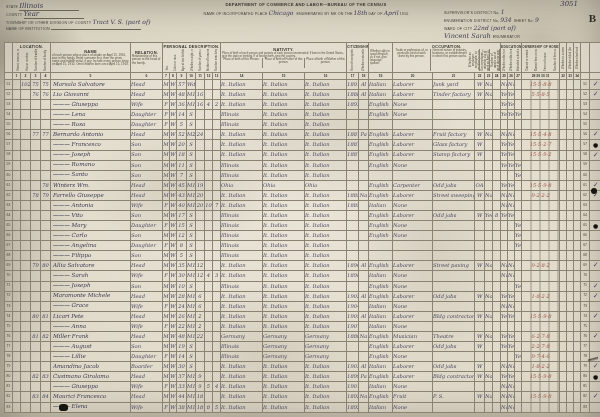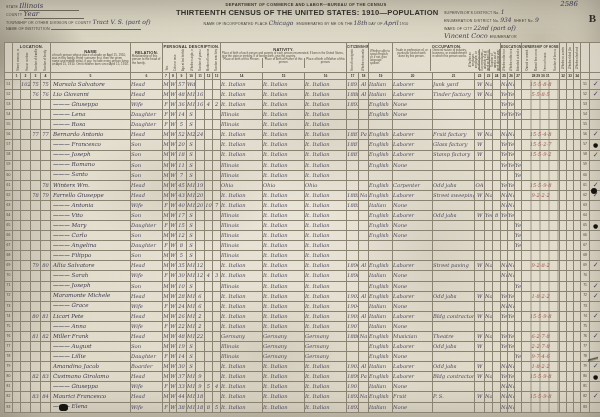--- a/index.html
+++ b/index.html
@@ -73,42 +73,41 @@
         <span class="ink dk scrf uline">Illinois</span></div>
       <div class="row"><span class="lbl">COUNTY</span>
         <span class="ink dk scrf uline">Year</span></div>
       <div class="row" style="width:280px"><span class="lbl">TOWNSHIP OR OTHER DIVISION OF COUNTY</span>
         <span class="ink dk" style="font-size:6px">Tract V. S. (part of)</span></div>
       <div class="row"><span class="lbl">NAME OF INSTITUTION</span>
         <span class="uline" style="min-width:90px"></span></div>
     </div>
     <div class="tc">
       <div class="dept">DEPARTMENT OF COMMERCE AND LABOR—BUREAU OF THE CENSUS</div>
-      <div class="title">THIRTEENTH CENSUS OF THE UNITED STATES: 1910—POPULATION</div>
       <div class="placeline">
         <span class="lbl">NAME OF INCORPORATED PLACE</span>
         <span class="ink dk" style="font-size:6px">Chicago</span>
         &nbsp;&nbsp;<span class="lbl">ENUMERATED BY ME ON THE</span>
         <span class="ink dk" style="font-size:6px">18th</span>
         <span class="lbl">DAY OF</span>
         <span class="ink dk" style="font-size:6px">April</span>
         <span class="lbl">1910</span>
       </div>
     </div>
     <div class="tr">
-      <div class="pageno ink dk">2586</div>
+      <div class="pageno ink dk">3051</div>
       <div class="row" style="top:6px"><span class="lbl">SUPERVISOR'S DISTRICT No.</span>
         <span class="ink dk" style="font-size:6px">1</span></div>
       <div class="row" style="top:6px"><span class="lbl">ENUMERATION DISTRICT No.</span>
         <span class="ink dk" style="font-size:6px">934</span>
         &nbsp;<span class="lbl">SHEET No.</span>
         <span class="ink dk" style="font-size:6px">9</span></div>
       <div class="row" style="top:6px"><span class="lbl">WARD OF CITY</span>
         <span class="ink dk" style="font-size:6px">22nd (part of)</span></div>
-      <div class="row" style="top:6px"><span class="ink dk" style="font-size:6.5px">Vincent Coco</span>
+      <div class="row" style="top:6px"><span class="ink dk" style="font-size:6.5px">Vincent Sarah</span>
         &nbsp;<span class="lbl">ENUMERATOR</span></div>
       <div class="bigB">B</div>
     </div>
   </div>
 
   <table>
     <colgroup>
       <col style="width:8px">
         <col style="width:8px">
         <col style="width:10px">

